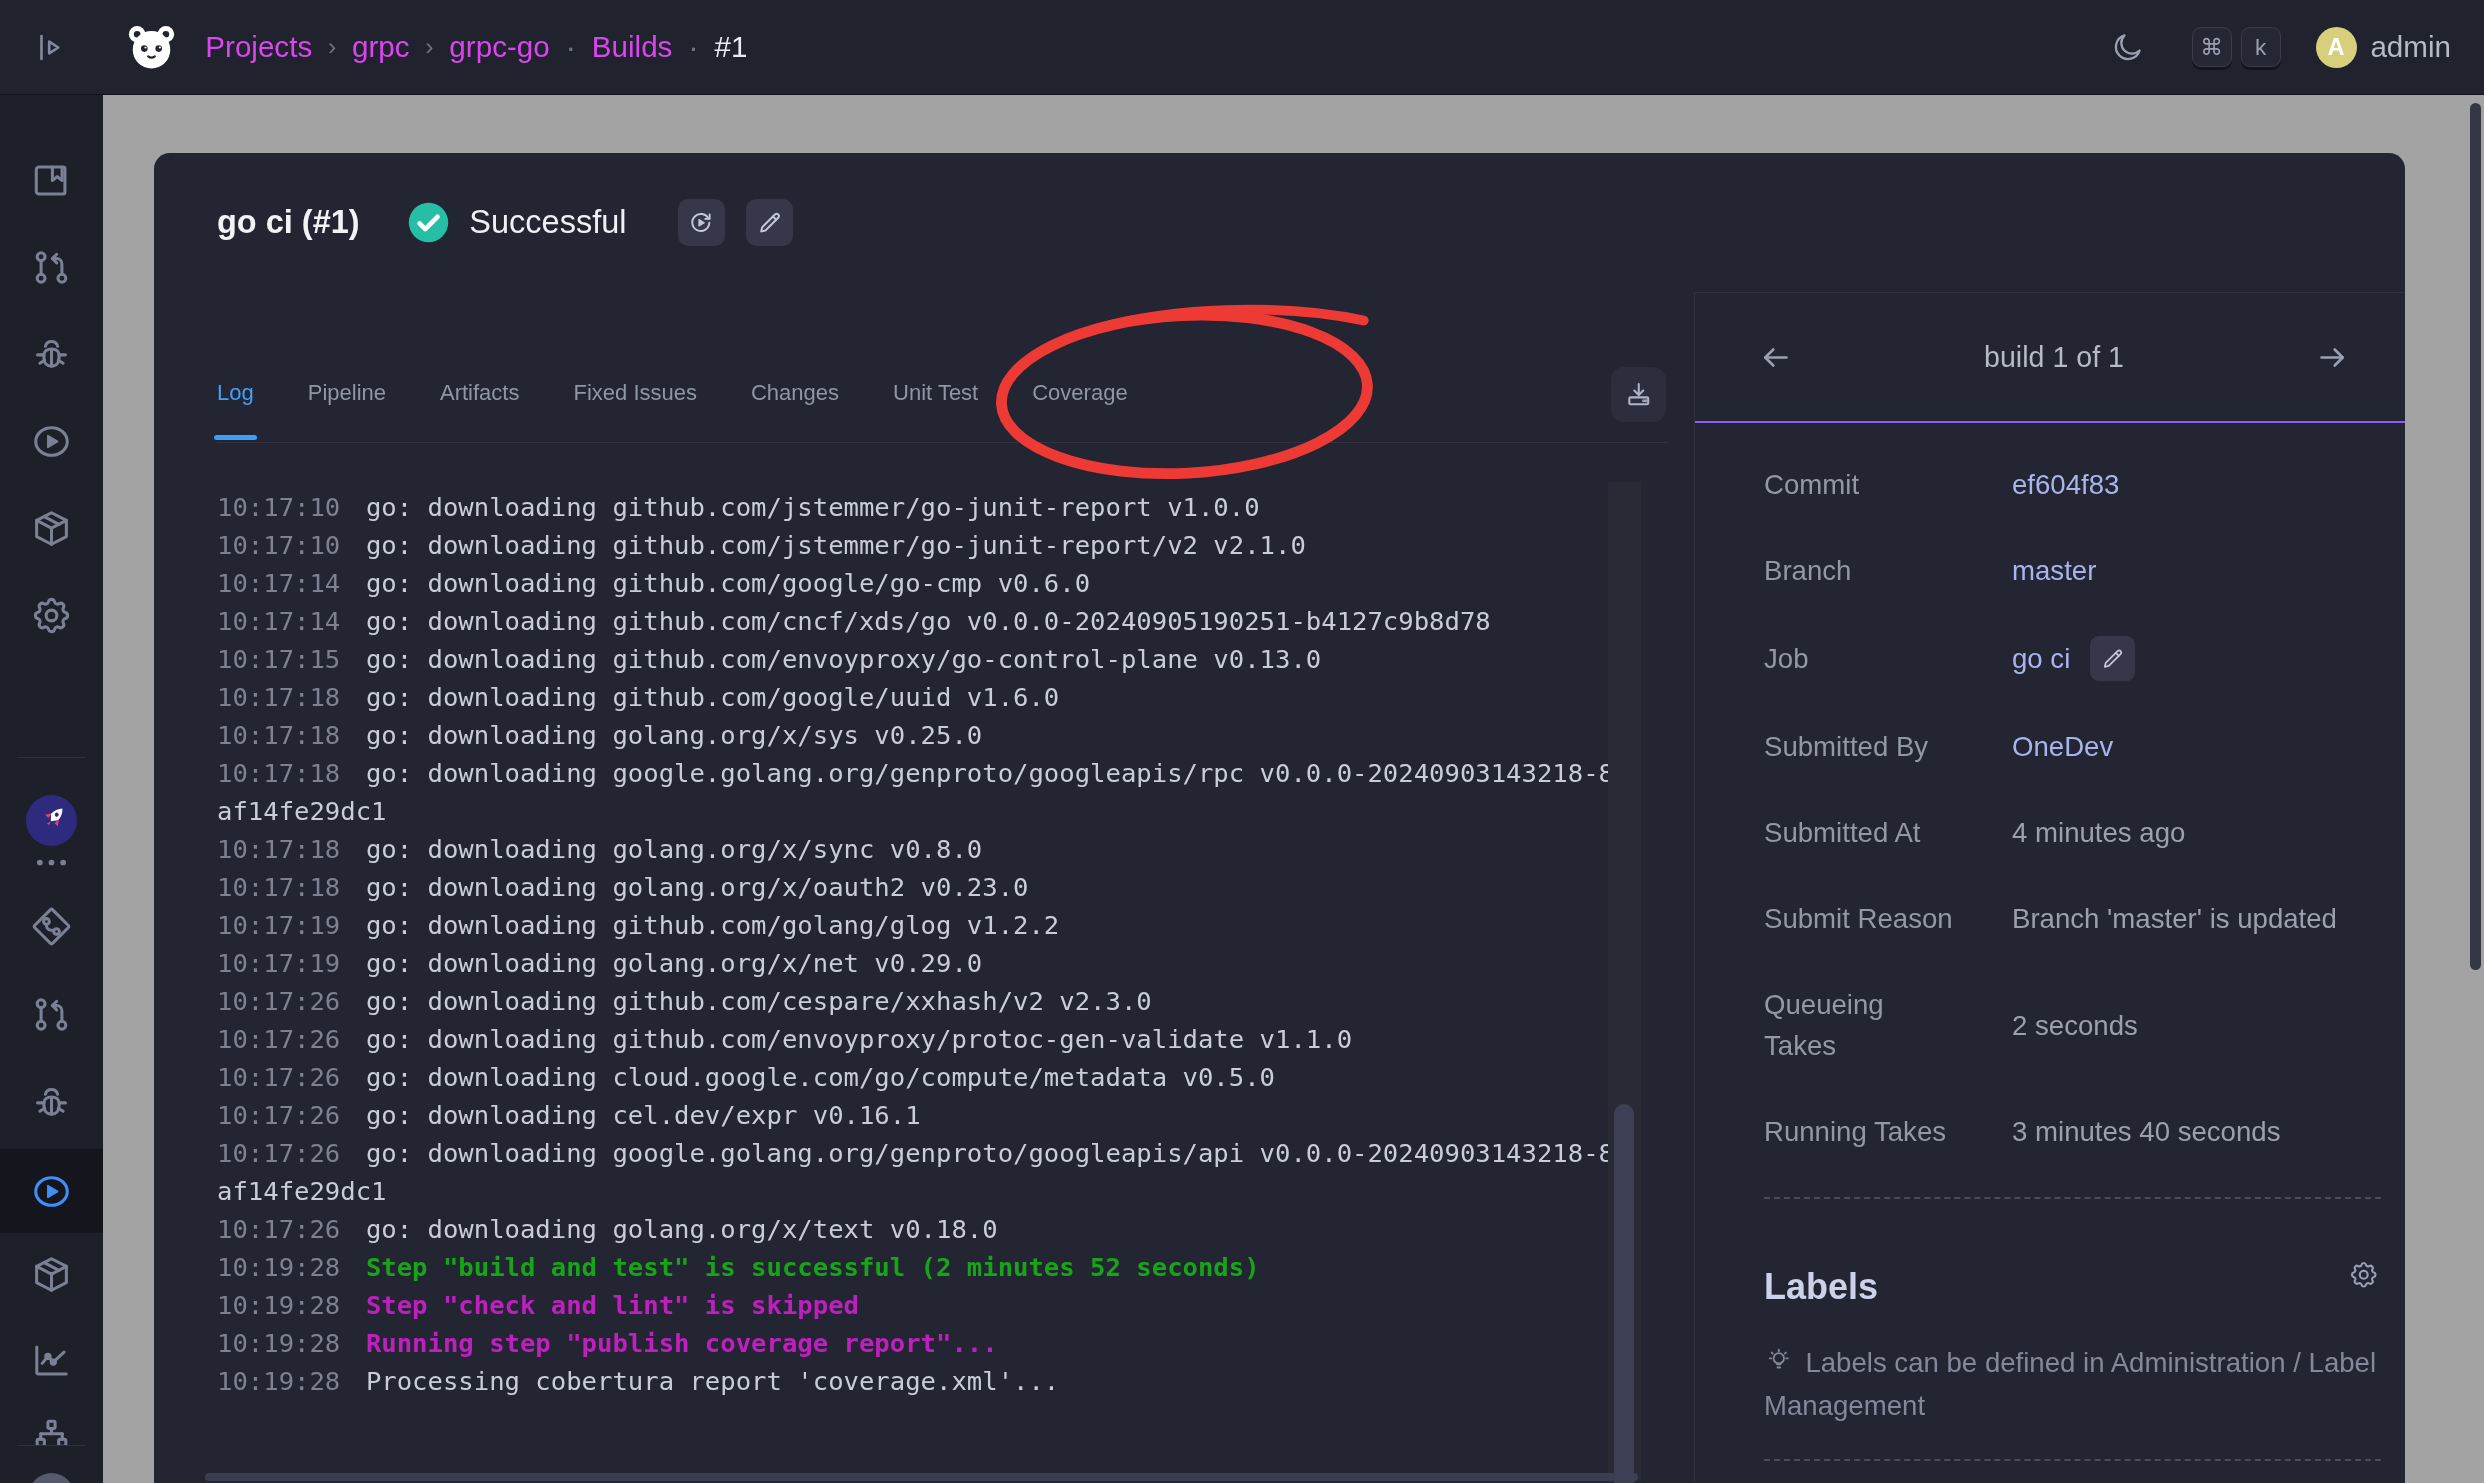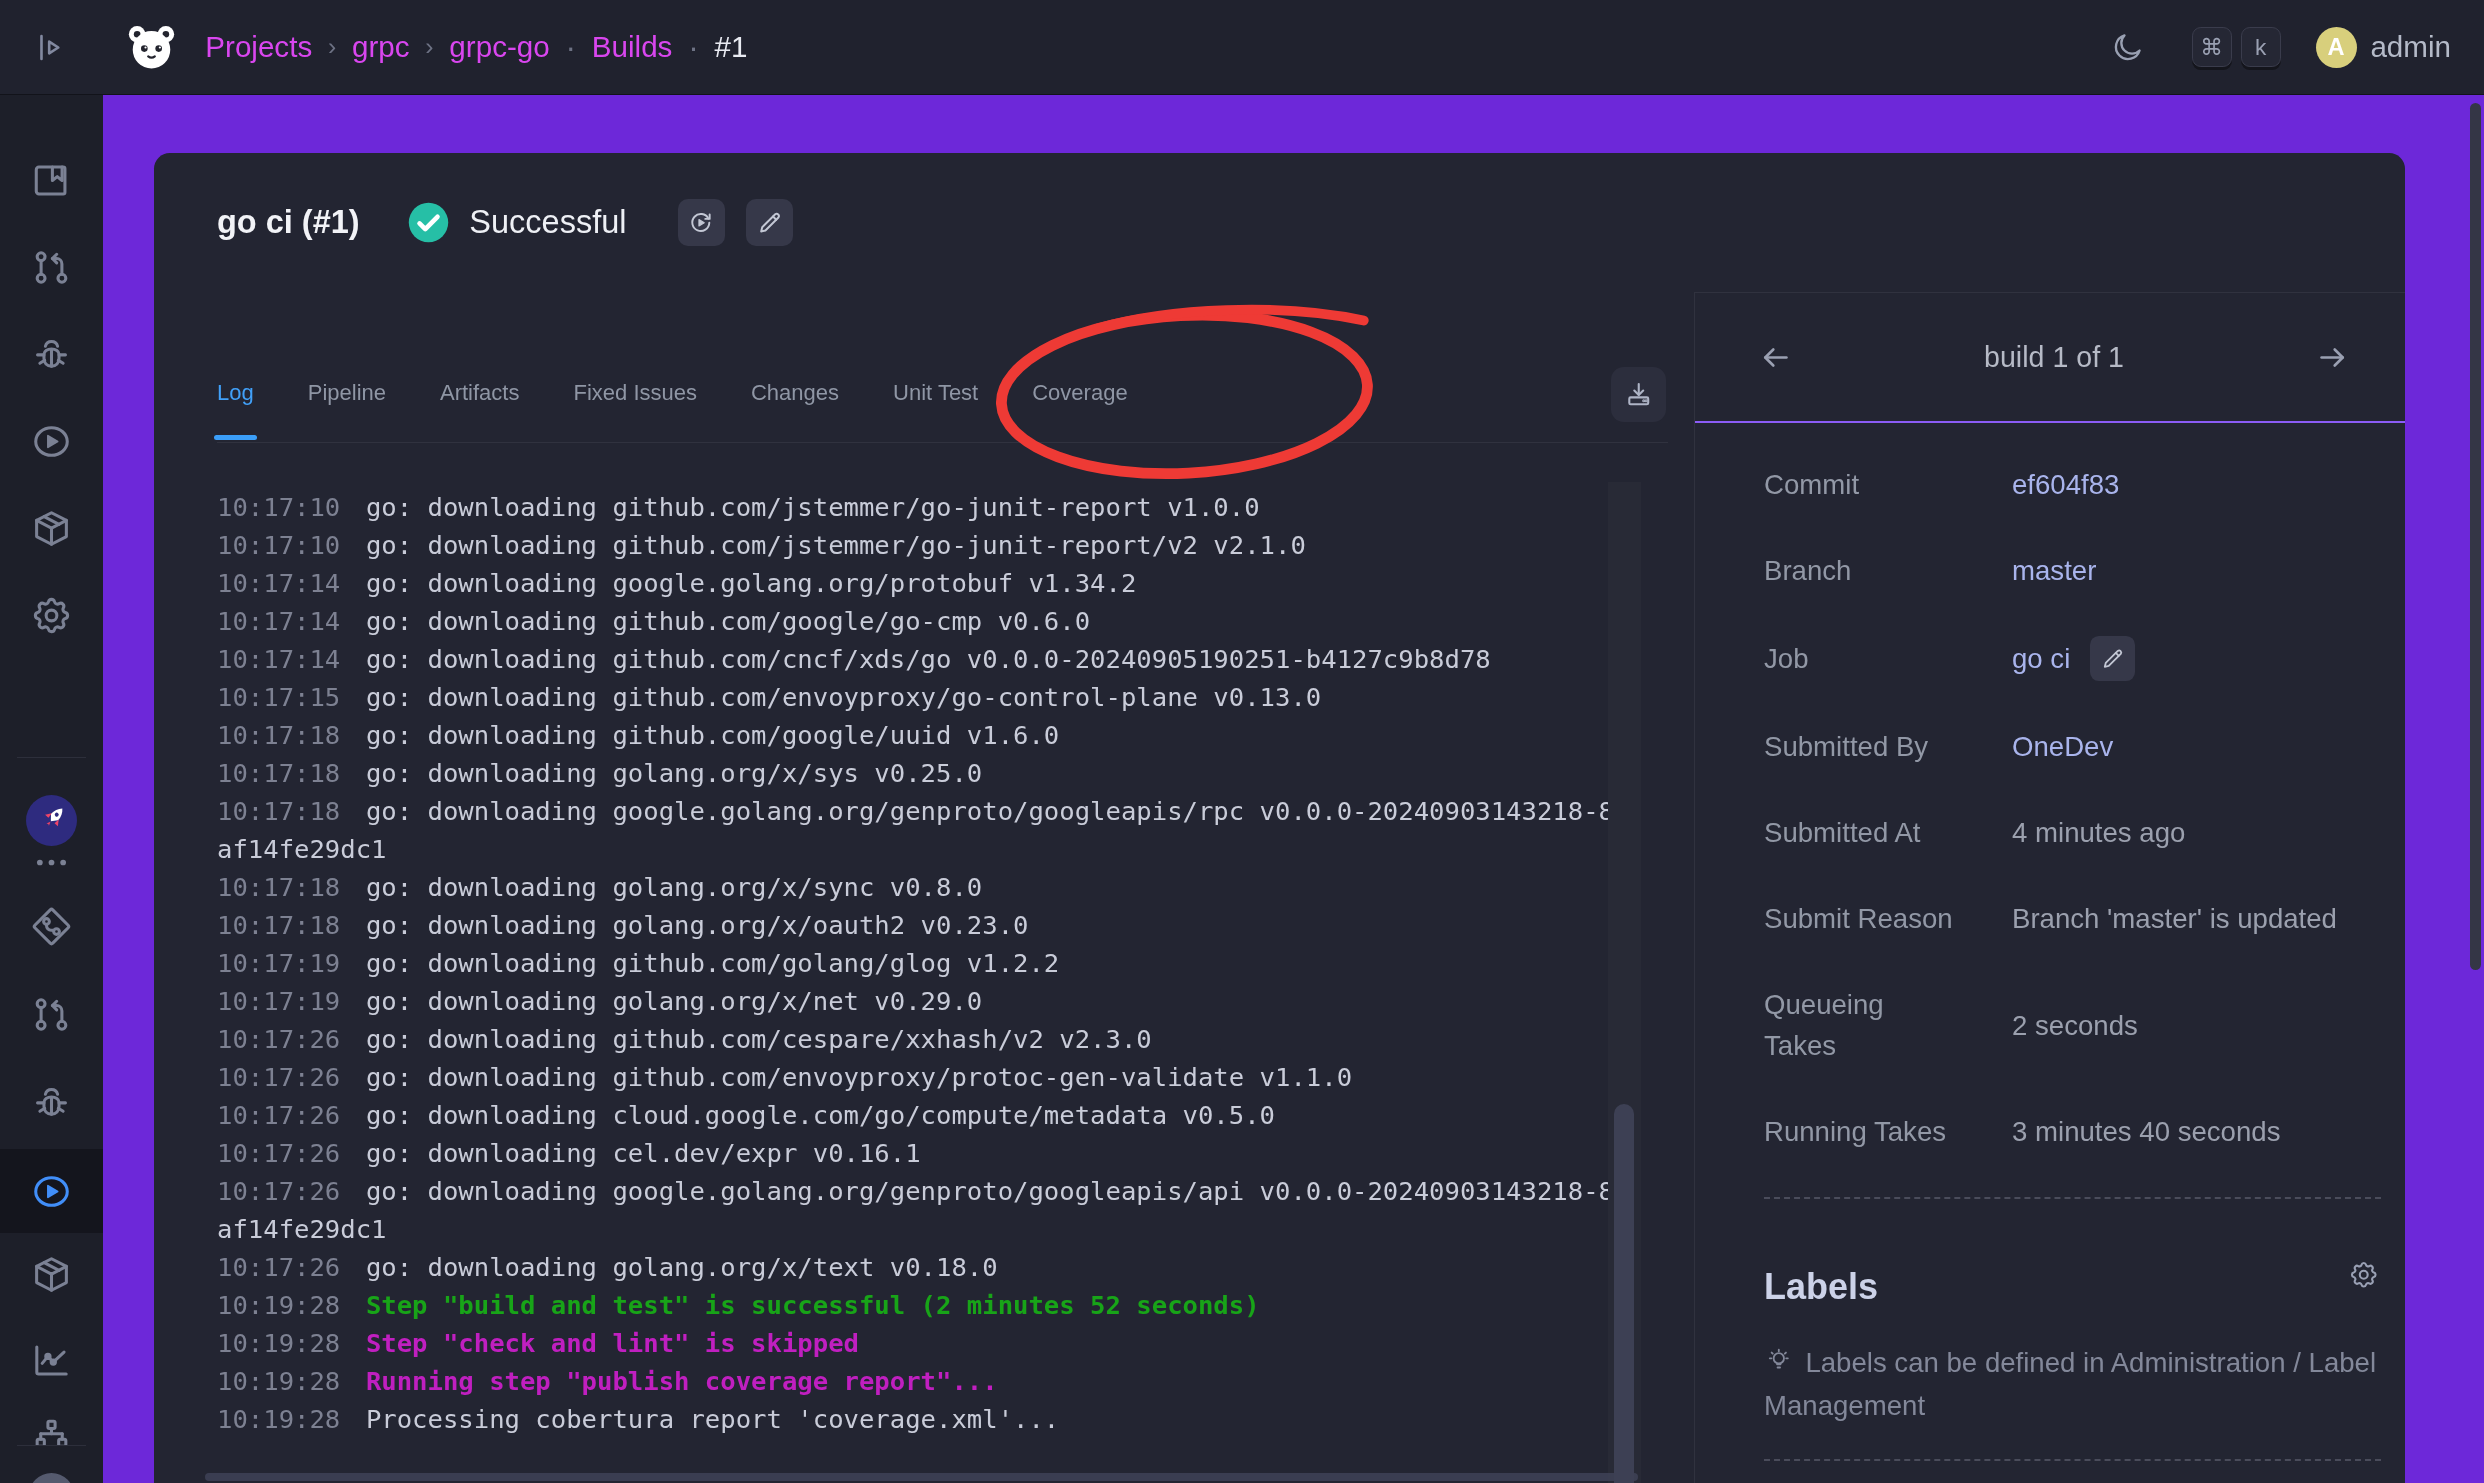--- a/index.html
+++ b/index.html
@@ -43,21 +43,21 @@
   .sb-divider { border-top:1px solid #2d2f3b; margin:0 16.7px; }
   #sb-top { height:598px; }
   #sb-top .sb-item { margin-top:44px; }
   #sb-top .sb-item:first-child { margin-top:64px; }
   #sb-project { height:687px; overflow:hidden; }
   .sb-avatar { width:51px; height:51px; margin:37px auto 0; border-radius:50%; cursor:pointer; }
   .sb-avatar svg { width:51px; height:51px; }
   .sb-help { width:45px; height:45px; border-radius:50%; background:#555a6e; color:#e8eaf2; font-size:27.6px; font-weight:bold;
              display:flex; align-items:center; justify-content:center; margin:26.6px auto 0; cursor:pointer; }
 
-  .page { flex:1; position:relative; background:#6d28d9; }
+  .page { flex:1; position:relative; background:#a3a3a3; }
   .card { position:absolute; left:51px; top:58px; width:2251px; bottom:0; background:#232532; border-radius:15.8px 15.8px 0 0; overflow:hidden; }
 
   
   .card-header { height:139px; display:flex; align-items:center; padding:0 63px; }
   h1 { font-size:32.5px; color:#f2f3f7; margin:0 47px 0 0; font-weight:700; }
   .check { margin-right:19.7px; }
   .check svg { width:43px; height:43px; }
   .status { font-size:32.5px; color:#eef0f5; margin-right:51px; }
   .icon-btn { width:47px; height:47px; border-radius:9.9px; background:#363849; border:none; color:#c3c7d4;
               display:flex; align-items:center; justify-content:center; margin-right:21.7px; cursor:pointer; padding:0; }
@@ -356,21 +356,20 @@
                   <circle cx="15.8" cy="16.6" r="0.4" fill="currentColor"></circle>
                   <circle cx="17.6" cy="16.6" r="0.4" fill="currentColor"></circle>
                 </svg>
             </button>
           </div>
           <div class="log-wrap">
             <div id="log">
                 <div class="inner">
                   <div class="entry"><span class="time">10:17:10</span><span class="msg">go: downloading github.com/jstemmer/go-junit-report v1.0.0</span></div>
                   <div class="entry"><span class="time">10:17:10</span><span class="msg">go: downloading github.com/jstemmer/go-junit-report/v2 v2.1.0</span></div>
-                  <div class="entry"><span class="time">10:17:14</span><span class="msg">go: downloading google.golang.org/protobuf v1.34.2</span></div>
                   <div class="entry"><span class="time">10:17:14</span><span class="msg">go: downloading github.com/google/go-cmp v0.6.0</span></div>
                   <div class="entry"><span class="time">10:17:14</span><span class="msg">go: downloading github.com/cncf/xds/go v0.0.0-20240905190251-b4127c9b8d78</span></div>
                   <div class="entry"><span class="time">10:17:15</span><span class="msg">go: downloading github.com/envoyproxy/go-control-plane v0.13.0</span></div>
                   <div class="entry"><span class="time">10:17:18</span><span class="msg">go: downloading github.com/google/uuid v1.6.0</span></div>
                   <div class="entry"><span class="time">10:17:18</span><span class="msg">go: downloading golang.org/x/sys v0.25.0</span></div>
                   <div class="entry"><span class="time">10:17:18</span><span class="msg">go: downloading google.golang.org/genproto/googleapis/rpc v0.0.0-20240903143218-8af14fe29dc1</span></div>
                   <div class="entry"><span class="time">10:17:18</span><span class="msg">go: downloading golang.org/x/sync v0.8.0</span></div>
                   <div class="entry"><span class="time">10:17:18</span><span class="msg">go: downloading golang.org/x/oauth2 v0.23.0</span></div>
                   <div class="entry"><span class="time">10:17:19</span><span class="msg">go: downloading github.com/golang/glog v1.2.2</span></div>
                   <div class="entry"><span class="time">10:17:19</span><span class="msg">go: downloading golang.org/x/net v0.29.0</span></div>

